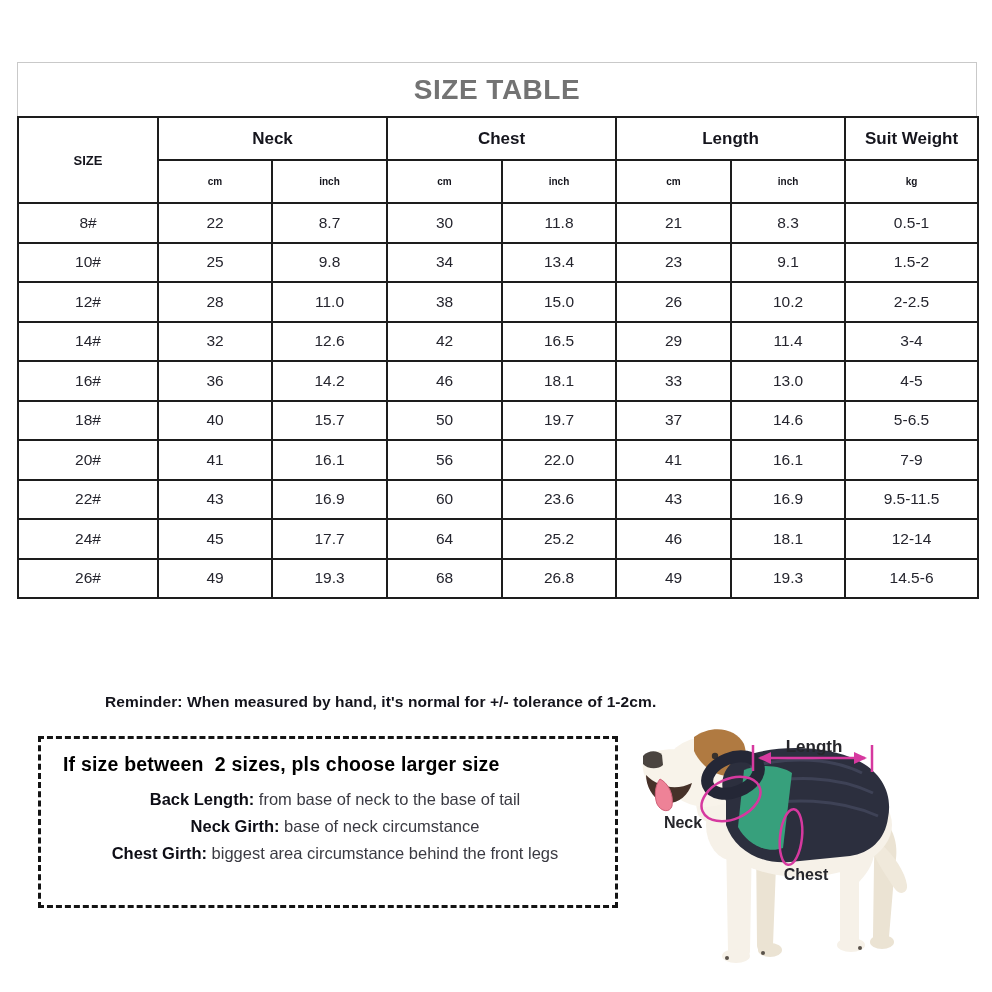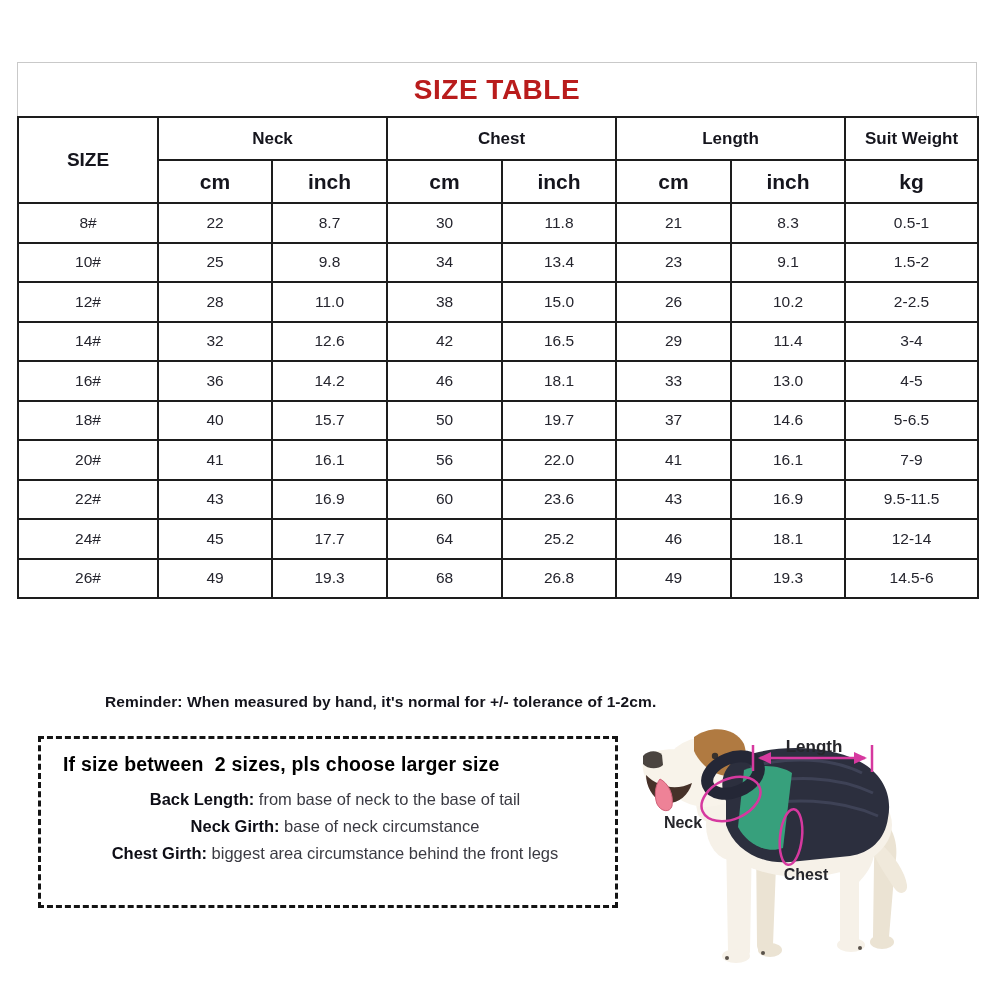--- a/index.html
+++ b/index.html
@@ -7,31 +7,31 @@
   .page {
     position:relative; width:992px; height:992px; background:#ffffff;
     font-family:"Liberation Sans", sans-serif; color:#1c1c24; overflow:hidden;
   }
 
   
   .table-wrap { position:absolute; left:17px; top:62px; width:960px; }
   .title-row {
     height:54px; border:1px solid #c9c9c9; border-bottom:none;
     display:flex; align-items:center; justify-content:center;
-    font-size:28px; font-weight:bold; letter-spacing:0.5px; color:#b91c1c;
+    font-size:28px; font-weight:bold; letter-spacing:0.5px; color:#737373;
   }
   table.size-table { width:100%; border-collapse:collapse; table-layout:fixed; }
   .size-table th, .size-table td {
     border:2px solid #1d1d1d; text-align:center; vertical-align:middle;
     color:#25252e; background:#ffffff;
   }
   .size-table thead th { font-weight:bold; color:#15151d; }
   th.group-h { height:43px; font-size:17px; }
-  th.sub-h   { height:43px; font-size:21px; }
-  th.size-h  { font-size:19px; }
+  th.sub-h   { height:43px; font-size:10px; }
+  th.size-h  { font-size:13px; }
   .size-table tbody td { height:39.5px; font-size:15.5px; }
 
   
   .reminder {
     position:absolute; left:105px; top:693px;
     font-size:15.5px; font-weight:bold; color:#14141c; letter-spacing:0.1px;
   }
 
   
   .note-box {

